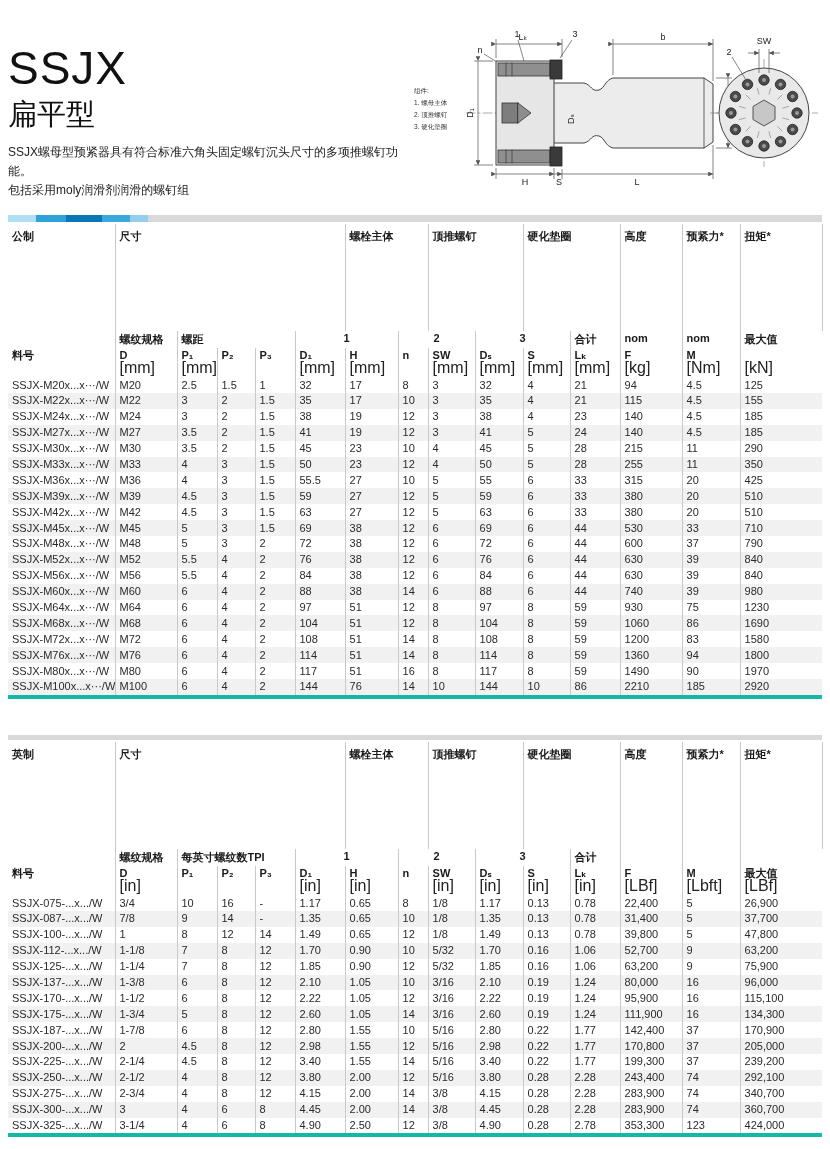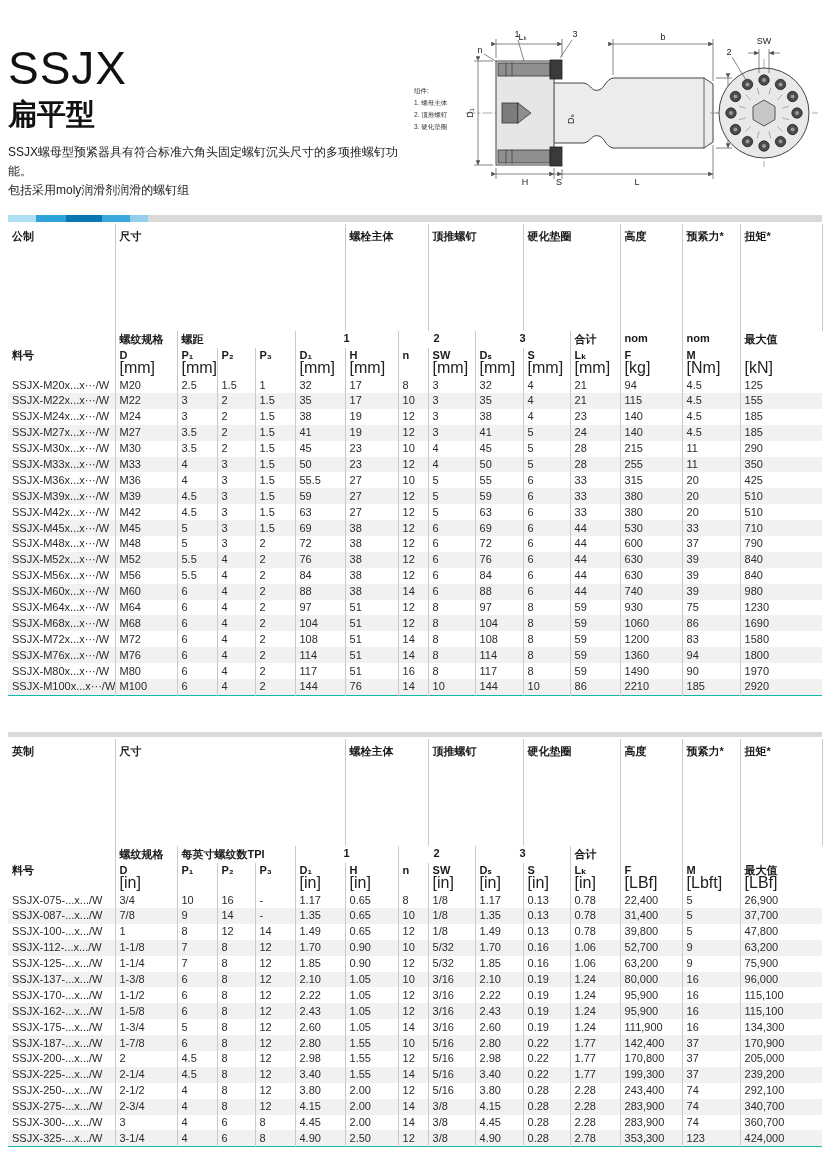--- a/index.html
+++ b/index.html
@@ -1,36 +1,36 @@
 <!DOCTYPE html>
 <html><head>
 <meta charset="utf-8">
 <style>
   html,body{margin:0;padding:0;background:#fff;}
   body{width:830px;height:1149px;box-sizing:border-box;padding:0 8px;overflow:hidden;
        font-family:"Liberation Sans","DejaVu Sans",sans-serif;color:#1a1a1a;}
   .header-row{display:flex;align-items:center;margin-top:10px;height:205px;}
   .title-block{flex:1;min-width:0;}
   .brand{font-size:46px;font-weight:400;letter-spacing:1px;margin-top:18px;line-height:1.05;color:#111;}
-  .subtitle{font-size:29px;font-weight:700;line-height:1.28;margin-top:4px;color:#111;}
+  .subtitle{font-size:29px;font-weight:400;line-height:1.28;margin-top:4px;color:#111;}
   .desc{font-size:12px;line-height:1.55;margin-top:10px;color:#222;}
   .drawing-wrap{width:408px;flex:none;}
   
   .bar{height:7px;margin-top:0;
     background:linear-gradient(to right,
       #aedff2 0,#aedff2 28px,
       #2ea3d9 28px,#2ea3d9 58px,
       #0a76b4 58px,#0a76b4 94px,
       #3ba8db 94px,#3ba8db 122px,
       #93cfeb 122px,#93cfeb 140px,
       #d9d9d9 140px,#d9d9d9 100%);}
   .bar2{height:5px;background:#d9d9d9;margin-top:36px;}
   
   table.spec{border-collapse:collapse;table-layout:fixed;width:814px;margin-top:2px;
-             border-bottom:1px solid #14b8a6;}
+             border-bottom:4px solid #14b8a6;}
   table.spec th,table.spec td{border-left:1px solid #c9c9c9;padding:1px 4px;text-align:left;
              font-size:11px;overflow:hidden;white-space:nowrap;}
   table.spec th.nb,table.spec td:first-child,table.spec th:first-child{border-left:none;}
   table.spec thead th{font-weight:bold;vertical-align:top;}
   tr.r1 th{padding-top:5px;height:26px;}
   tr.r1 th.wrap{white-space:pre-line;line-height:1.15;}
   tr.r2 th{height:15px;}
   tr.r2 th.ctr{text-align:center;}
   tr.r3 th{padding-bottom:3px;}
   .cn{display:block;min-height:13px;line-height:13px;}
@@ -855,37 +855,20 @@
         <td>12</td>
         <td>3/16</td>
         <td>2.22</td>
         <td>0.19</td>
         <td>1.24</td>
         <td>95,900</td>
         <td>16</td>
         <td>115,100</td>
       </tr>
       <tr>
-        <td>SSJX-162-...x.../W</td>
-        <td>1-5/8</td>
-        <td>6</td>
-        <td>8</td>
-        <td>12</td>
-        <td>2.43</td>
-        <td>1.05</td>
-        <td>12</td>
-        <td>3/16</td>
-        <td>2.43</td>
-        <td>0.19</td>
-        <td>1.24</td>
-        <td>95,900</td>
-        <td>16</td>
-        <td>115,100</td>
-      </tr>
-      <tr>
         <td>SSJX-175-...x.../W</td>
         <td>1-3/4</td>
         <td>5</td>
         <td>8</td>
         <td>12</td>
         <td>2.60</td>
         <td>1.05</td>
         <td>14</td>
         <td>3/16</td>
         <td>2.60</td>

